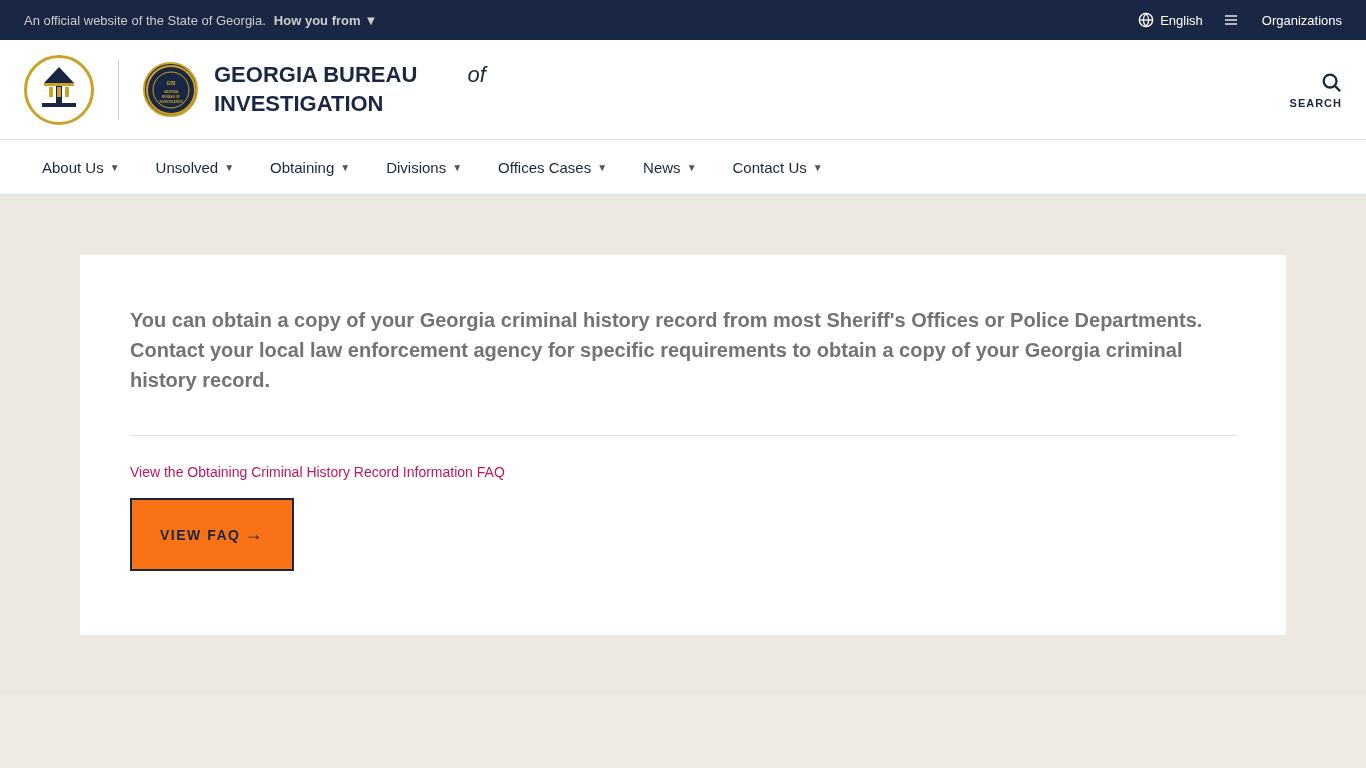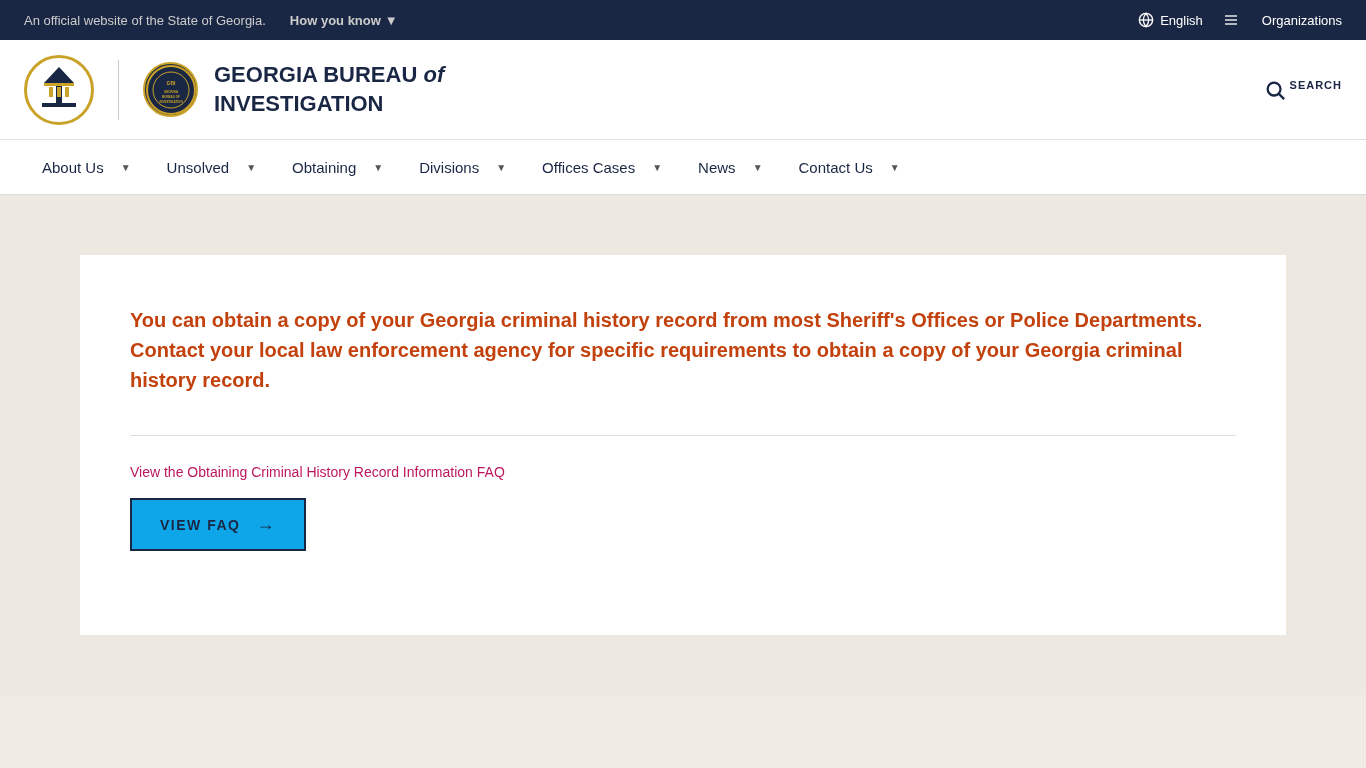--- a/index.html
+++ b/index.html
@@ -9,21 +9,21 @@
     .top-bar {
       background: #1a2744;
       color: #fff;
       display: flex;
       align-items: center;
       justify-content: space-between;
       padding: 0 24px;
       height: 40px;
       font-size: 13px;
     }
-    .top-bar-left { display: flex; align-items: center; gap: 24px; }
+    .top-bar-left { display: flex; align-items: center; gap: 8px; }
     .top-bar-left span { color: #ccc; }
     .top-bar-left .how-you-know {
       color: #fff;
       font-weight: bold;
       display: flex;
       align-items: center;
       gap: 4px;
       cursor: pointer;
     }
     .top-bar-right { display: flex; align-items: center; gap: 20px; text-align: right; }
@@ -46,25 +46,25 @@
       height: 60px;
       background: #ccc;
       margin: 0 8px;
     }
     .org-name {
       font-size: 22px;
       font-weight: bold;
       color: #1a2744;
       line-height: 1.3;
     }
-    .org-name em { font-style: italic; font-weight: bold; }
+    .org-name em { font-style: italic; font-weight: normal; margin-left: 44px; }
     .search-btn {
       display: flex;
-      flex-direction: row;
-      align-items: flex-start;
+      flex-direction: column;
+      align-items: flex-end;
       cursor: pointer;
       border: none;
       background: none;
       color: #1a2744;
       font-size: 11px;
       font-weight: bold;
       gap: 4px;
       letter-spacing: 1px;
     }
     .search-btn svg { width: 22px; height: 22px; }
@@ -84,21 +84,21 @@
       gap: 0;
     }
     .nav ul li a {
       text-decoration: none;
       color: #1a2744;
       font-size: 15px;
       font-weight: 500;
       padding: 18px 18px;
       display: flex;
       align-items: center;
-      gap: 17px;
+      gap: 6px;
       white-space: nowrap;
     }
     .chevron {
       font-size: 10px;
       color: #555;
     }
 
     
     .main {
       background: #ede9e0;
@@ -132,42 +132,42 @@
       flex: 1;
       background: #fff;
       padding: 50px 50px 50px 50px;
       display: flex;
       flex-direction: column;
       justify-content: flex-start;
     }
     .main-desc {
       font-size: 20px;
       font-weight: bold;
-      color: #c2410c;
+      color: #737373;
       line-height: 1.5;
       margin-bottom: 40px;
     }
     .divider {
       border: none;
       border-top: 1px solid #ddd;
       margin-bottom: 28px;
     }
     .faq-link-label {
       color: #be185d;
       font-size: 14px;
       margin-bottom: 18px;
     }
     .faq-btn {
       display: inline-flex;
       align-items: center;
-      gap: 16px;
+      gap: 4px;
       border: 2px solid #1a2744;
       color: #1a2744;
-      background: #0ea5e9;
-      padding: 14px 28px;
+      background: #f97316;
+      padding: 24px 28px;
       font-size: 14px;
       font-weight: bold;
       letter-spacing: 1.5px;
       cursor: pointer;
       text-transform: uppercase;
       text-decoration: none;
       width: fit-content;
     }
     .arrow-icon { font-size: 18px; }
 
@@ -202,21 +202,21 @@
       border: 2px solid #c9a227;
     }
   </style>
 </head>
 <body>
 
 <div class="top-bar">
   <div class="top-bar-left">
     <span>An official website of the State of Georgia.</span>
     <span class="how-you-know">
-      <span>How you know</span>
+      <span>How you from</span>
       <span>▼</span>
     </span>
   </div>
   <div class="top-bar-right">
     <div class="lang">
       <svg class="globe-svg" viewBox="0 0 24 24" fill="none" stroke="white" stroke-width="2">
         <circle cx="12" cy="12" r="10"></circle>
           <line x1="2" y1="12" x2="22" y2="12"></line>
         <path d="M12 2a15.3 15.3 0 0 1 4 10 15.3 15.3 0 0 1-4 10 15.3 15.3 0 0 1-4-10 15.3 15.3 0 0 1 4-10z"></path>
       </svg>

